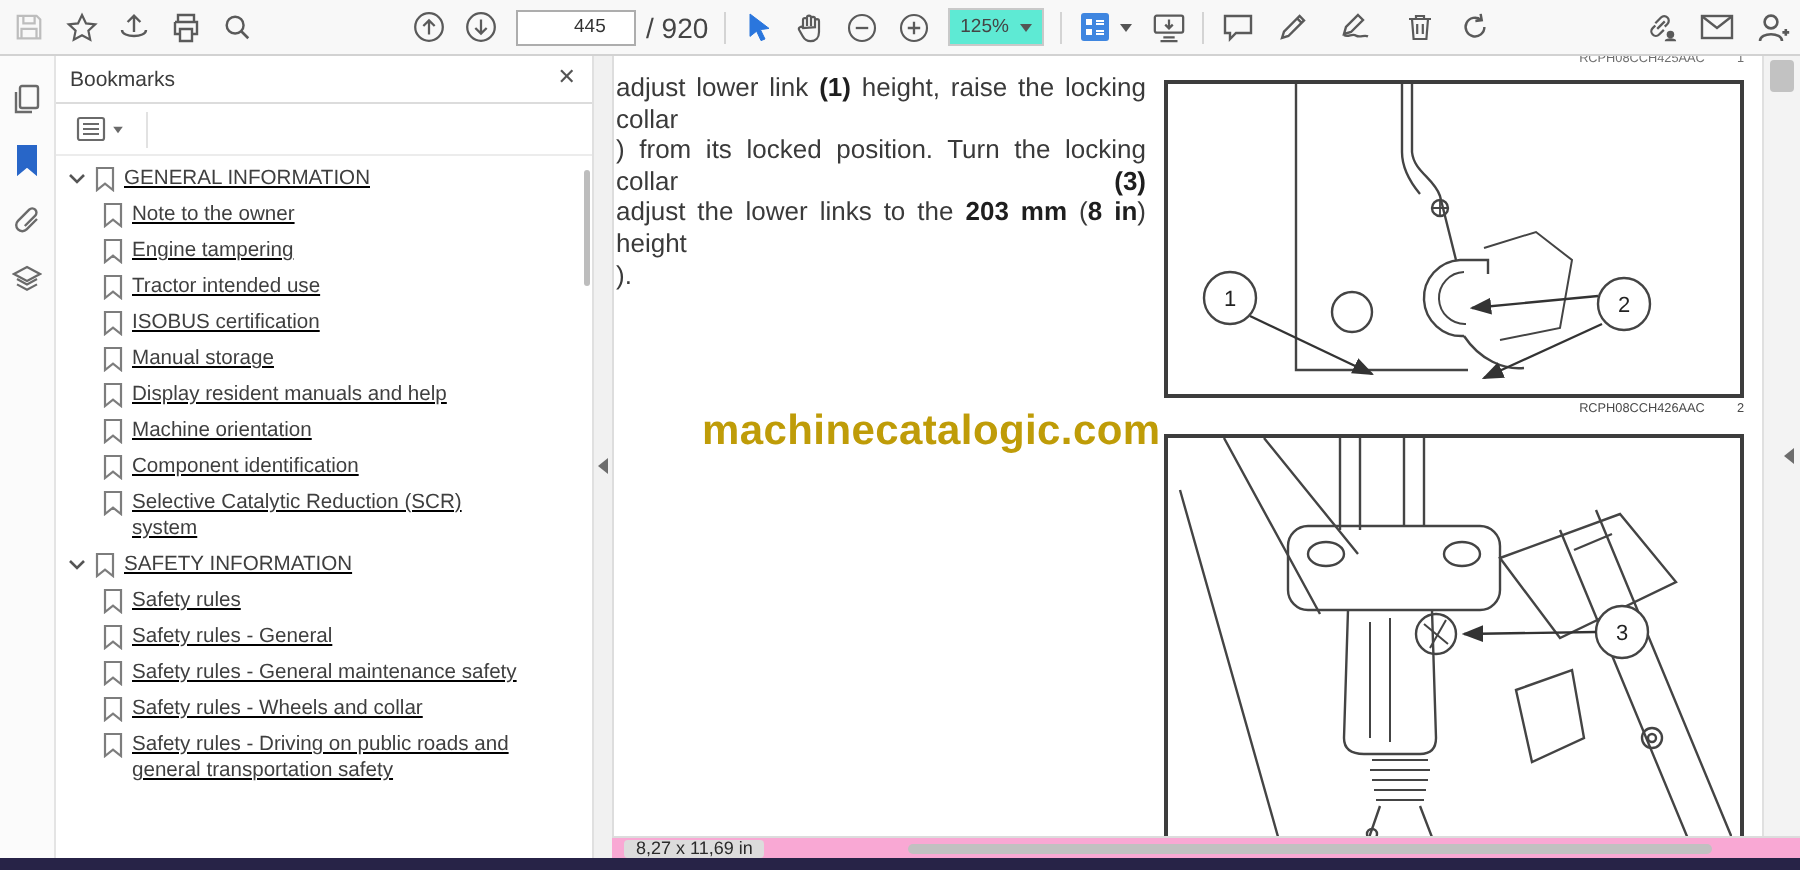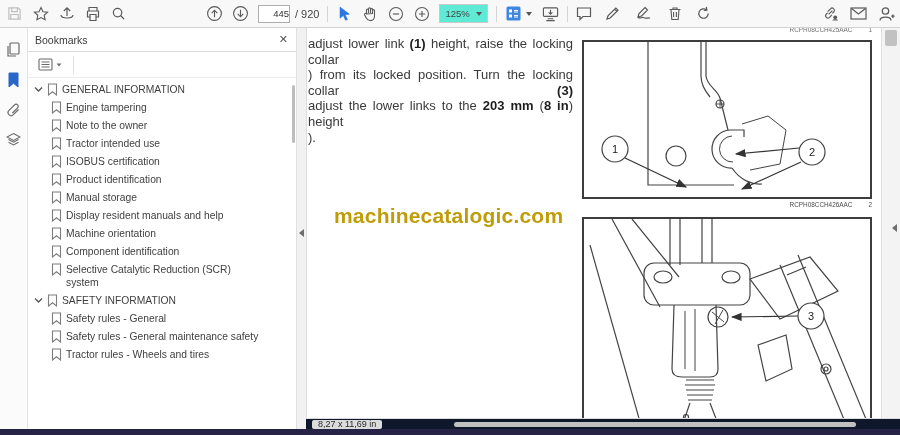--- a/index.html
+++ b/index.html
@@ -5,70 +5,70 @@
   html,body{margin:0;padding:0;}
   body{width:900px;height:435px;position:relative;overflow:hidden;background:#fff;
        font-family:"Liberation Sans",sans-serif;-webkit-font-smoothing:antialiased;}
   
   .toolbar{position:absolute;left:0;top:0;width:900px;height:27px;background:#f8f8f8;
            border-bottom:1px solid #d2d2d2;z-index:5;}
   .tb-group{position:absolute;top:0;height:27px;display:flex;align-items:center;}
   .tb-ico{width:17px;height:17px;display:flex;align-items:center;justify-content:center;cursor:pointer;}
   .tb-sep{width:1px;height:16px;background:#d4d4d4;margin:0 8px;}
   .pagebox{width:30px;height:16px;border:1px solid #adadad;background:#fff;font-size:9.5px;
-           color:#333;text-align:right;line-height:16px;}
-  .pagetotal{font-size:11px;color:#444;margin-left:5px;}
+           color:#333;text-align:left;line-height:16px;padding-left:28px;}
+  .pagetotal{font-size:14px;color:#444;margin-left:5px;}
   .zoombox{height:17px;border:1px solid #c9c9c9;background:#5eead4;display:flex;align-items:center;
            padding:0 5px;font-size:9.5px;color:#444;gap:6px;}
   .caret{width:0;height:0;border-left:3.5px solid transparent;border-right:3.5px solid transparent;
          border-top:4px solid #555;display:inline-block;}
   
   .rail{position:absolute;left:0;top:28px;width:27px;height:401px;background:#fbfbfb;
         border-right:1px solid #e4e4e4;display:flex;flex-direction:column;align-items:center;z-index:4;}
   .rail .tb-ico{margin-top:13px;}
   
   .panel{position:absolute;left:28px;top:28px;width:268px;height:401px;background:#fff;
          border-right:1px solid #e0e0e0;overflow:hidden;z-index:3;}
   .panel-head{height:23px;display:flex;align-items:center;justify-content:space-between;
               padding:0 8px 0 7px;border-bottom:1px solid #dcdcdc;}
   .panel-title{font-size:10.5px;color:#3c3c3c;}
   .panel-close{font-size:11px;color:#555;cursor:pointer;line-height:1;}
   .panel-opts{height:25px;display:flex;align-items:center;padding-left:7px;border-bottom:1px solid #ececec;}
   .opts-btn{display:flex;align-items:center;gap:3px;cursor:pointer;padding:2px 3px;}
   .opts-vr{width:1px;height:18px;background:#e2e2e2;margin-left:8px;}
-  .bm-list{padding-top:5px;}
+  .bm-list{padding-top:5px;text-decoration:underline;}
   .bm-row{display:flex;align-items:flex-start;line-height:13px;margin-bottom:5px;cursor:pointer;}
   .bm-row .chev{width:10px;margin-left:6px;margin-top:2px;flex:0 0 auto;}
   .bm-row .bmico{margin:0 4px 0 3px;flex:0 0 auto;margin-top:0px;}
   .bm-row.lvl2 .bmind{width:20px;flex:0 0 auto;}
   .bm-label{font-size:10.3px;color:#3f3f3f;max-width:198px;}
   .panel-scroll{position:absolute;right:1px;top:57px;width:3px;height:58px;background:#bdbdbd;border-radius:2px;}
   
   .divider{position:absolute;left:297px;top:28px;width:9px;height:401px;background:#f1f1f1;
            border-right:1px solid #ddd;z-index:3;}
   .collapse-left{position:absolute;left:0px;top:198px;width:9px;height:14px;display:flex;
                  align-items:center;justify-content:center;cursor:pointer;}
   .tri-left{width:0;height:0;border-top:4px solid transparent;border-bottom:4px solid transparent;
             border-right:5px solid #6d6d6d;}
   
   .doc{position:absolute;left:307px;top:28px;width:574px;height:390px;background:#ffffff;overflow:hidden;z-index:1;}
   .para{position:absolute;left:1px;top:8px;width:265px;font-size:13px;line-height:15.6px;color:#3a3a3a;}
   .para .pline{text-align:justify;text-align-last:justify;}
   .para .pline:last-child{text-align-last:left;}
   .para b{color:#1e1e1e;}
-  .watermark{position:absolute;left:27px;top:176px;font-size:21px;font-weight:bold;color:#bf9c08;letter-spacing:.2px;}
+  .watermark{position:absolute;left:44px;top:176px;font-size:21px;font-weight:bold;color:#bf9c08;letter-spacing:.2px;}
   .figcap-top{position:absolute;left:293px;top:-2px;width:272px;text-align:right;font-size:6.4px;
               color:#4a4a4a;opacity:.8;display:flex;justify-content:flex-end;gap:16px;}
   .fig1{position:absolute;left:275px;top:12px;width:286px;height:155px;border:2px solid #3d3d3d;background:#fff;}
   .figcap1{position:absolute;left:293px;top:173px;width:272px;text-align:right;font-size:6.4px;
            color:#4a4a4a;display:flex;justify-content:flex-end;gap:16px;}
   .fig2{position:absolute;left:275px;top:189px;width:286px;height:201px;border:2px solid #3d3d3d;
         border-bottom:none;background:#fff;overflow:hidden;}
   
-  .hscroll-zone{position:absolute;left:306px;top:418px;width:594px;height:11px;background:#0f172a;
+  .hscroll-zone{position:absolute;left:306px;top:418px;width:594px;height:11px;background:#f9a8d4;
                 border-top:1px solid #dcdcdc;z-index:4;}
   .size-chip{position:absolute;left:6px;top:1px;background:#dcdcdc;border-radius:2px;padding:0 6px;
              font-size:9px;line-height:9px;color:#2a2a2a;height:9px;display:flex;align-items:center;}
   .hscroll-thumb{position:absolute;left:148px;top:3px;width:402px;height:5px;background:#c1c1c1;border-radius:3px;cursor:pointer;}
   .vscroll{position:absolute;left:881px;top:28px;width:19px;height:390px;background:#f3f3f3;border-left:1px solid #e0e0e0;z-index:4;}
   .vscroll-thumb{position:absolute;left:3px;top:2px;width:12px;height:16px;background:#c2c2c2;border-radius:2px;cursor:pointer;}
   .collapse-right{position:absolute;left:6px;top:192px;width:12px;height:16px;display:flex;align-items:center;justify-content:center;cursor:pointer;}
   .taskbar{position:absolute;left:0;top:429px;width:900px;height:6px;background:#272347;z-index:6;}
   svg{display:block;}
 </style>
@@ -268,57 +268,48 @@
         </span>
     <span class="bm-label">GENERAL INFORMATION</span>
       </div>
       <div class="bm-row lvl2">
       <span class="bmind"></span>
       <span class="bmico">
           <svg width="11" height="13" viewBox="0 0 11 13">
             <path d="M1.5 1 h8 v11 l-4 -3.2 -4 3.2 z" fill="none" stroke="#7d7d7d" stroke-width="1.1"></path>
           </svg>
         </span>
+      <span class="bm-label">Note to the owner</span>
+      </div>
+      <div class="bm-row lvl2">
+      <span class="bmind"></span>
+      <span class="bmico">
+          <svg width="11" height="13" viewBox="0 0 11 13">
+            <path d="M1.5 1 h8 v11 l-4 -3.2 -4 3.2 z" fill="none" stroke="#7d7d7d" stroke-width="1.1"></path>
+          </svg>
+        </span>
       <span class="bm-label">Engine tampering</span>
       </div>
       <div class="bm-row lvl2">
       <span class="bmind"></span>
       <span class="bmico">
           <svg width="11" height="13" viewBox="0 0 11 13">
             <path d="M1.5 1 h8 v11 l-4 -3.2 -4 3.2 z" fill="none" stroke="#7d7d7d" stroke-width="1.1"></path>
           </svg>
         </span>
-      <span class="bm-label">Note to the owner</span>
-      </div>
-      <div class="bm-row lvl2">
-      <span class="bmind"></span>
-      <span class="bmico">
-          <svg width="11" height="13" viewBox="0 0 11 13">
-            <path d="M1.5 1 h8 v11 l-4 -3.2 -4 3.2 z" fill="none" stroke="#7d7d7d" stroke-width="1.1"></path>
-          </svg>
-        </span>
       <span class="bm-label">Tractor intended use</span>
       </div>
       <div class="bm-row lvl2">
       <span class="bmind"></span>
       <span class="bmico">
           <svg width="11" height="13" viewBox="0 0 11 13">
             <path d="M1.5 1 h8 v11 l-4 -3.2 -4 3.2 z" fill="none" stroke="#7d7d7d" stroke-width="1.1"></path>
           </svg>
         </span>
       <span class="bm-label">ISOBUS certification</span>
-      </div>
-      <div class="bm-row lvl2">
-      <span class="bmind"></span>
-      <span class="bmico">
-          <svg width="11" height="13" viewBox="0 0 11 13">
-            <path d="M1.5 1 h8 v11 l-4 -3.2 -4 3.2 z" fill="none" stroke="#7d7d7d" stroke-width="1.1"></path>
-          </svg>
-        </span>
-      <span class="bm-label">Product identification</span>
       </div>
       <div class="bm-row lvl2">
       <span class="bmind"></span>
       <span class="bmico">
           <svg width="11" height="13" viewBox="0 0 11 13">
             <path d="M1.5 1 h8 v11 l-4 -3.2 -4 3.2 z" fill="none" stroke="#7d7d7d" stroke-width="1.1"></path>
           </svg>
         </span>
       <span class="bm-label">Manual storage</span>
       </div>
@@ -371,39 +362,57 @@
         </span>
     <span class="bm-label">SAFETY INFORMATION</span>
       </div>
       <div class="bm-row lvl2">
       <span class="bmind"></span>
       <span class="bmico">
           <svg width="11" height="13" viewBox="0 0 11 13">
             <path d="M1.5 1 h8 v11 l-4 -3.2 -4 3.2 z" fill="none" stroke="#7d7d7d" stroke-width="1.1"></path>
           </svg>
         </span>
+      <span class="bm-label">Safety rules</span>
+      </div>
+      <div class="bm-row lvl2">
+      <span class="bmind"></span>
+      <span class="bmico">
+          <svg width="11" height="13" viewBox="0 0 11 13">
+            <path d="M1.5 1 h8 v11 l-4 -3.2 -4 3.2 z" fill="none" stroke="#7d7d7d" stroke-width="1.1"></path>
+          </svg>
+        </span>
       <span class="bm-label">Safety rules - General</span>
       </div>
       <div class="bm-row lvl2">
       <span class="bmind"></span>
       <span class="bmico">
           <svg width="11" height="13" viewBox="0 0 11 13">
             <path d="M1.5 1 h8 v11 l-4 -3.2 -4 3.2 z" fill="none" stroke="#7d7d7d" stroke-width="1.1"></path>
           </svg>
         </span>
       <span class="bm-label">Safety rules - General maintenance safety</span>
       </div>
       <div class="bm-row lvl2">
       <span class="bmind"></span>
       <span class="bmico">
           <svg width="11" height="13" viewBox="0 0 11 13">
             <path d="M1.5 1 h8 v11 l-4 -3.2 -4 3.2 z" fill="none" stroke="#7d7d7d" stroke-width="1.1"></path>
           </svg>
         </span>
-      <span class="bm-label">Tractor rules - Wheels and tires</span>
+      <span class="bm-label">Safety rules - Wheels and collar</span>
+      </div>
+      <div class="bm-row lvl2">
+      <span class="bmind"></span>
+      <span class="bmico">
+          <svg width="11" height="13" viewBox="0 0 11 13">
+            <path d="M1.5 1 h8 v11 l-4 -3.2 -4 3.2 z" fill="none" stroke="#7d7d7d" stroke-width="1.1"></path>
+          </svg>
+        </span>
+      <span class="bm-label">Safety rules - Driving on public roads and general transportation safety</span>
       </div>
     </div>
   <div class="panel-scroll"></div>
 </div>
 
 <div class="divider">
   <span class="collapse-left">
       <span class="tri-left"></span>
     </span>
 </div>

